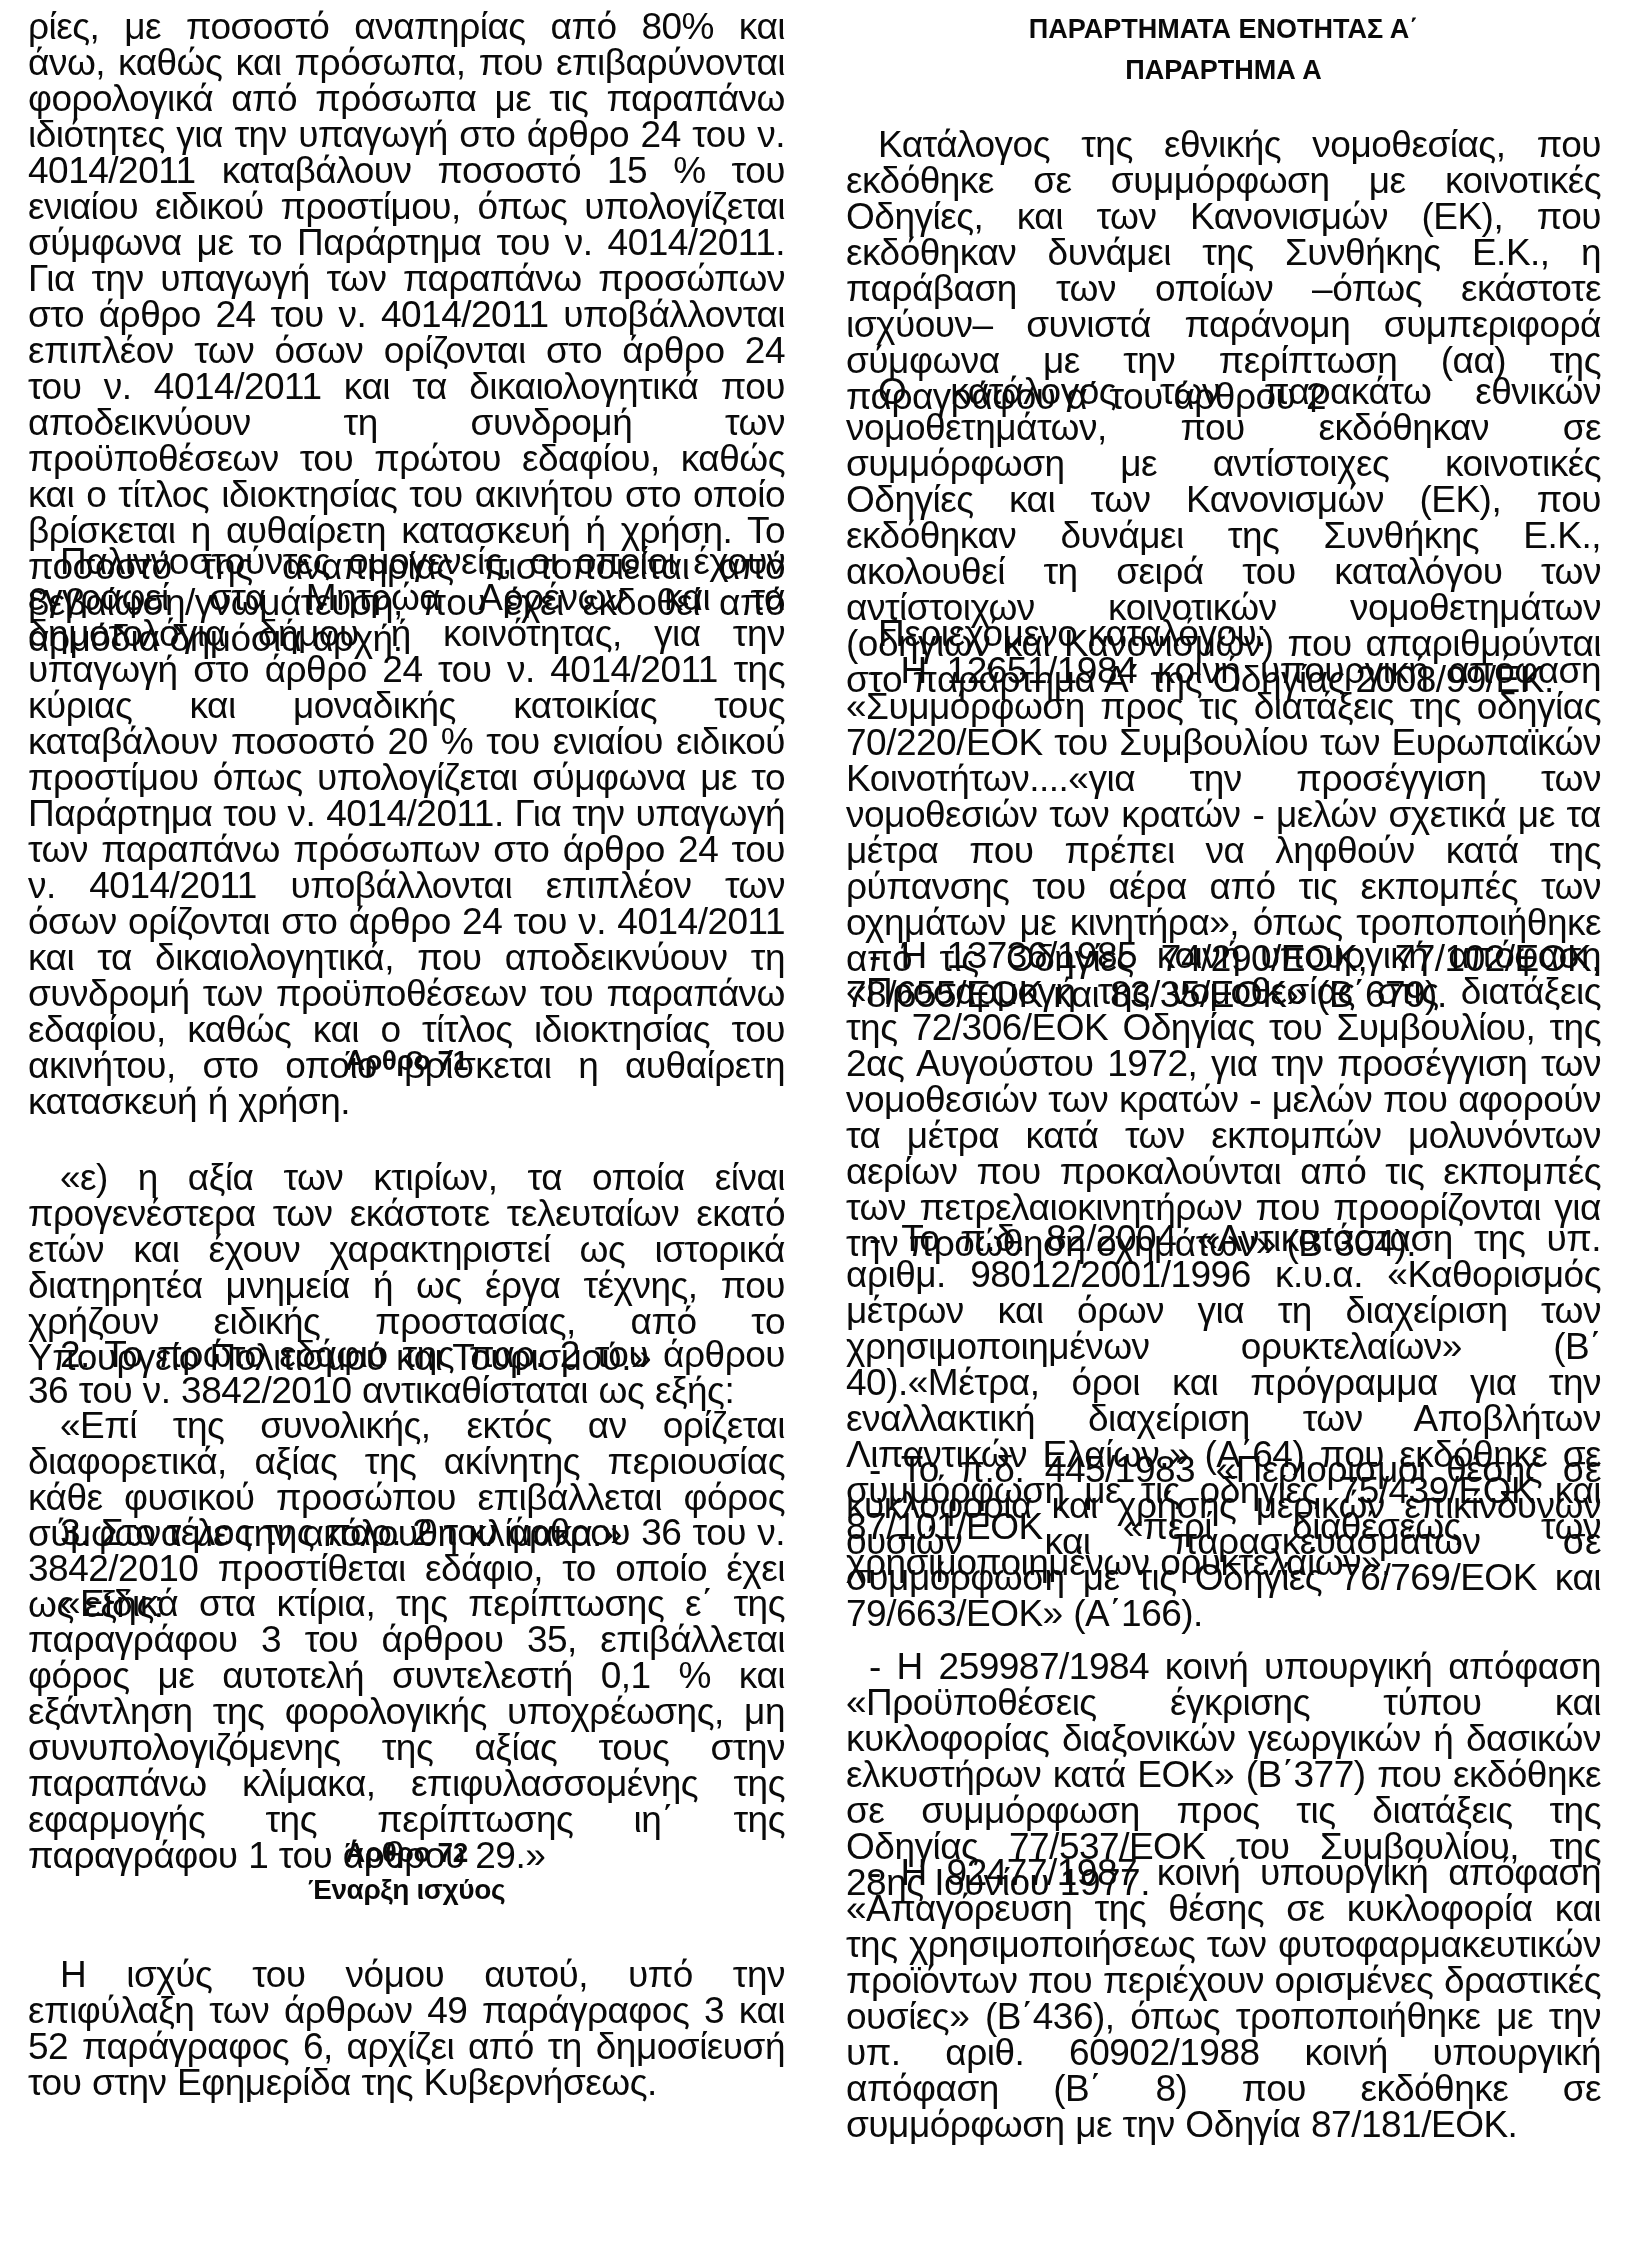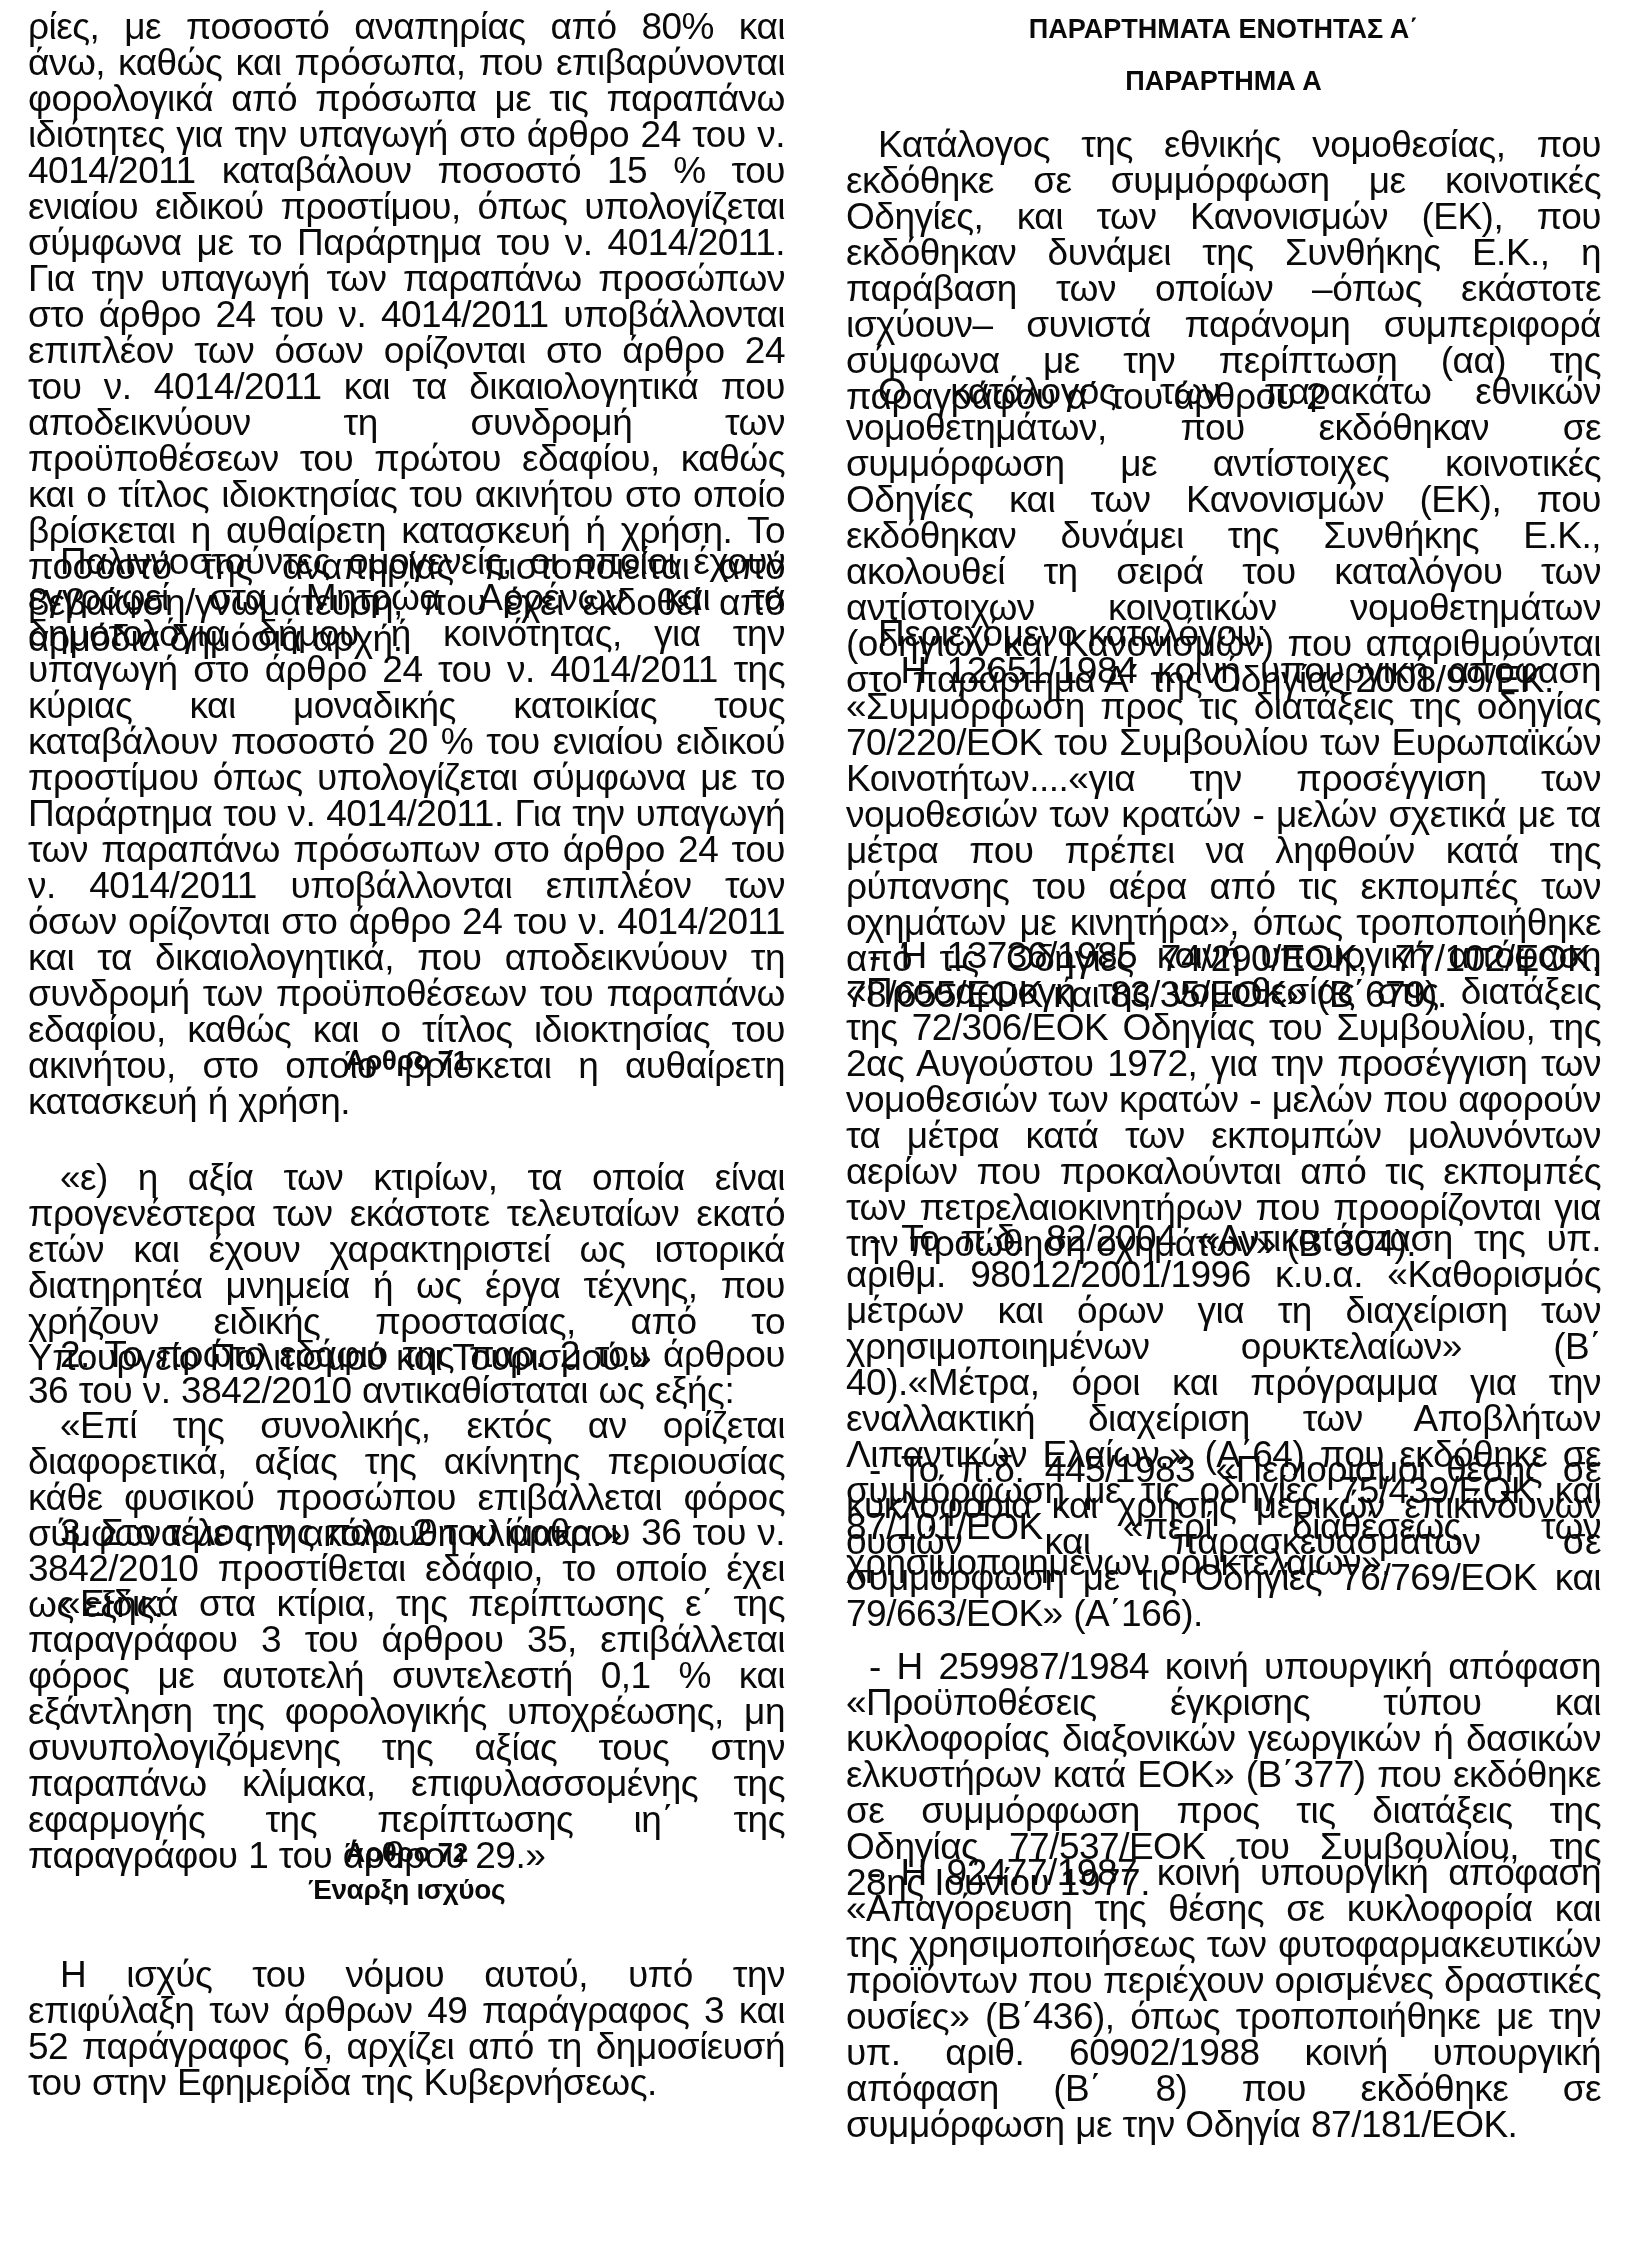--- a/index.html
+++ b/index.html
@@ -70,21 +70,21 @@
       <div class="h-center">Άρθρο 72</div>
       <div class="h-center">Έναρξη ισχύος</div>
     </div>
 
     <p class="blk body" style="top:1957px">Η ισχύς του νόμου αυτού, υπό την επιφύλαξη των άρθρων 49 παράγραφος 3 και 52 παράγραφος 6, αρχίζει από τη δημοσίευσή του στην Εφημερίδα της Κυβερνήσεως.</p>
   </div>
 
   <div class="col" id="col-right">
     <h1 class="blk h-center h-caps" style="top:10.8px">ΠΑΡΑΡΤΗΜΑΤΑ ΕΝΟΤΗΤΑΣ Α΄</h1>
 
-    <h2 class="blk h-center h-caps" style="top:63px">ΠΑΡΑΡΤΗΜΑ Α</h2>
+    <h2 class="blk h-center h-caps" style="top:52px">ΠΑΡΑΡΤΗΜΑ Α</h2>
 
     <p class="blk body ital" style="top:127px">Κατάλογος της εθνικής νομοθεσίας, που εκδόθηκε σε συμμόρφωση με κοινοτικές Οδηγίες, και των Κανονισμών (ΕΚ), που εκδόθηκαν δυνάμει της Συνθήκης Ε.Κ., η παράβαση των οποίων –όπως εκάστοτε ισχύουν– συνιστά παράνομη συμπεριφορά σύμφωνα με την περίπτωση (αα) της παραγράφου α΄ του άρθρου 2</p>
 
     <p class="blk body" style="top:374px">Ο κατάλογος των παρακάτω εθνικών νομοθετημάτων, που εκδόθηκαν σε συμμόρφωση με αντίστοιχες κοινοτικές Οδηγίες και των Κανονισμών (ΕΚ), που εκδόθηκαν δυνάμει της Συνθήκης Ε.Κ., ακολουθεί τη σειρά του καταλόγου των αντίστοιχων κοινοτικών νομοθετημάτων (οδηγιών και Κανονισμών) που απαριθμούνται στο παράρτημα Α΄ της Οδηγίας 2008/99/ΕΚ.</p>
 
     <p class="blk body" style="top:616px">Περιεχόμενο καταλόγου:</p>
 
     <p class="blk body item" style="top:653px">- Η 12651/1984 κοινή υπουργική απόφαση «Συμμόρφωση προς τις διατάξεις της οδηγίας 70/220/ΕΟΚ του Συμβουλίου των Ευρωπαϊκών Κοινοτήτων....«για την προσέγγιση των νομοθεσιών των κρατών - μελών σχετικά με τα μέτρα που πρέπει να ληφθούν κατά της ρύπανσης του αέρα από τις εκπομπές των οχημάτων με κινητήρα», όπως τροποποιήθηκε από τις Οδηγίες 74/290/ΕΟΚ, 77/102/ΕΟΚ, 78/655/ΕΟΚ και 83/35/ΕΟΚ» (Β΄679).</p>
 
     <p class="blk body item" style="top:938px">- Η 13736/1985 κοινή υπουργική απόφαση «Προσαρμογή της νομοθεσίας στις διατάξεις της 72/306/ΕΟΚ Οδηγίας του Συμβουλίου, της 2ας Αυγούστου 1972, για την προσέγγιση των νομοθεσιών των κρατών - μελών που αφορούν τα μέτρα κατά των εκπομπών μολυνόντων αερίων που προκαλούνται από τις εκπομπές των πετρελαιοκινητήρων που προορίζονται για την προώθηση οχημάτων» (Β΄304).</p>

